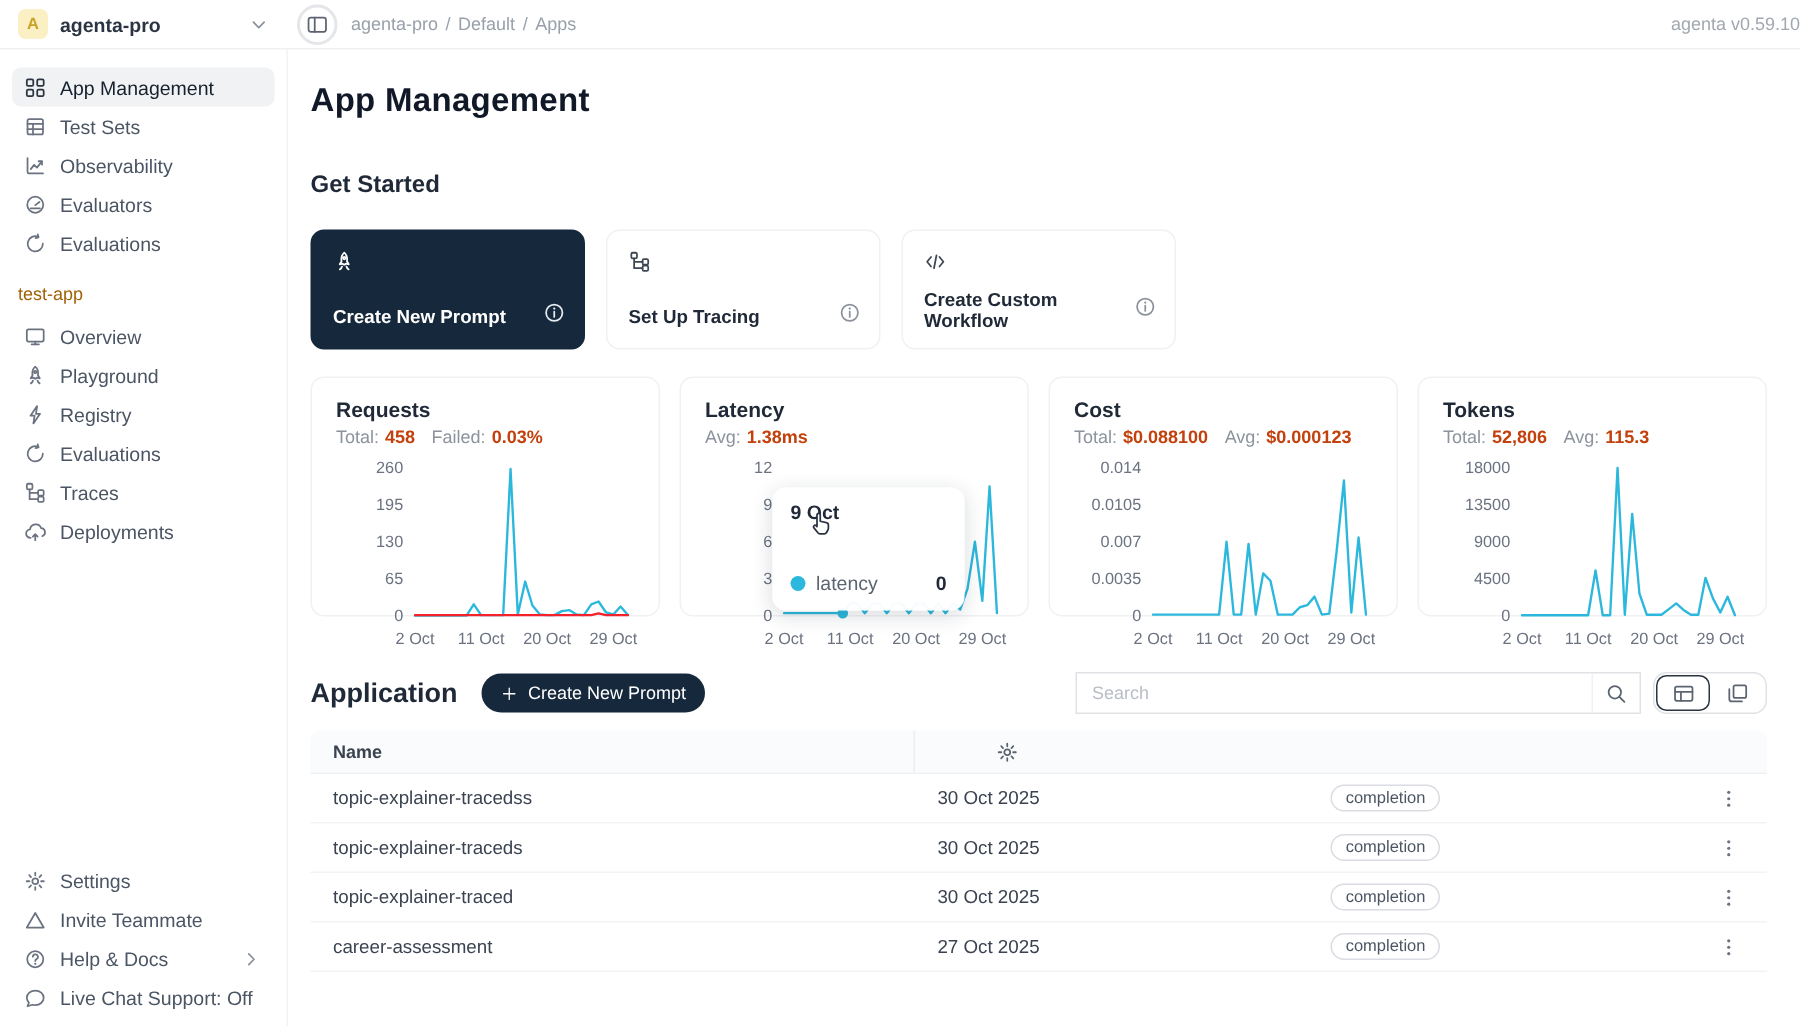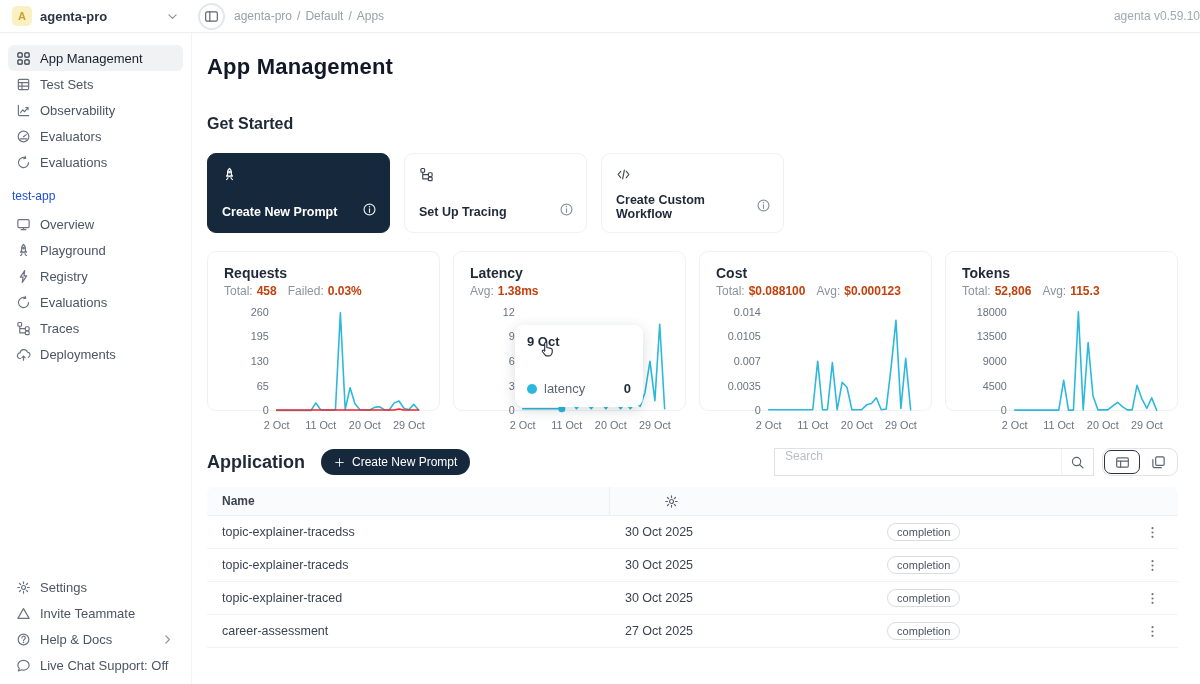--- a/index.html
+++ b/index.html
@@ -24,21 +24,21 @@
 .version{font-size:12px;color:#a2a8b0}
 
 
 #sidebar{position:absolute;top:33px;left:0;width:192px;bottom:0;background:#fff;
   border-right:1px solid #f2f3f5;padding:12px 8px 6px 8px;display:flex;flex-direction:column}
 .side-item{display:flex;align-items:center;gap:9px;height:26px;padding:0 8px;border-radius:6px;
   font-size:13px;color:#4b5563;cursor:pointer;white-space:nowrap}
 .side-item .icn{color:#6b7280}
 .side-item.selected{background:#f1f2f4;color:#16212e;font-weight:500}
 .side-item.selected .icn{color:#2a3442}
-.side-section-label{font-size:12px;color:#1d4ed8;padding:14px 4px 8px 4px}
+.side-section-label{font-size:12px;color:#a16207;padding:14px 4px 8px 4px}
 .side-footer{margin-top:auto}
 .side-item .trail{margin-left:auto;color:#8b929c}
 
 
 #main{position:absolute;left:192px;top:33px;right:0;bottom:0;padding:21px 22px 0 15px;overflow:hidden}
 h1#page-title{font-size:22px;font-weight:700;color:#111827;letter-spacing:.2px}
 h2.section-h{font-size:16px;font-weight:700;color:#1f2937;margin-top:35px}
 
 
 #gs-row{display:flex;gap:14px;margin-top:20px}
@@ -78,21 +78,21 @@
 #cursor-hand{position:absolute;left:330px;top:88px;z-index:4}
 #cursor-hand svg{width:20px;height:20px}
 
 
 #app-header{display:flex;align-items:center;margin-top:37px}
 #app-title{font-size:18px;font-weight:700;color:#1f2937}
 .pill-btn{margin-left:16px;height:26px;border:none;border-radius:13px;background:#16283c;color:#fff;
   font-size:12px;font-family:inherit;display:flex;align-items:center;gap:7px;padding:0 13px;cursor:pointer}
 .pill-btn .icn{color:#fff}
 .pill-btn .icn svg{width:11px;height:11px}
-.search{display:flex;align-items:flex-start;width:320px;height:28px;border:1px solid #e0e2e6;
+.search{display:flex;align-items:center;width:377px;height:28px;border:1px solid #e0e2e6;
   border-radius:0;background:#fff;overflow:hidden}
 .search input{flex:1;border:0;outline:0;font-size:12px;color:#3b4351;padding:0 10px;
   font-family:inherit;background:transparent}
 .search input::placeholder{color:#b9bec6}
 .search .search-btn{width:32px;height:100%;display:flex;align-items:center;justify-content:center;
   border-left:1px solid #f0f1f3;cursor:pointer;color:#6b7280}
 .seg{margin-left:8px;display:flex;align-items:center;border:1px solid #e0e2e6;border-radius:9px;
   padding:1px;background:#fff}
 .seg-btn{width:36px;height:24px;display:flex;align-items:center;justify-content:center;
   border-radius:7px;border:1px solid transparent;cursor:pointer;color:#3f4754;background:transparent}

